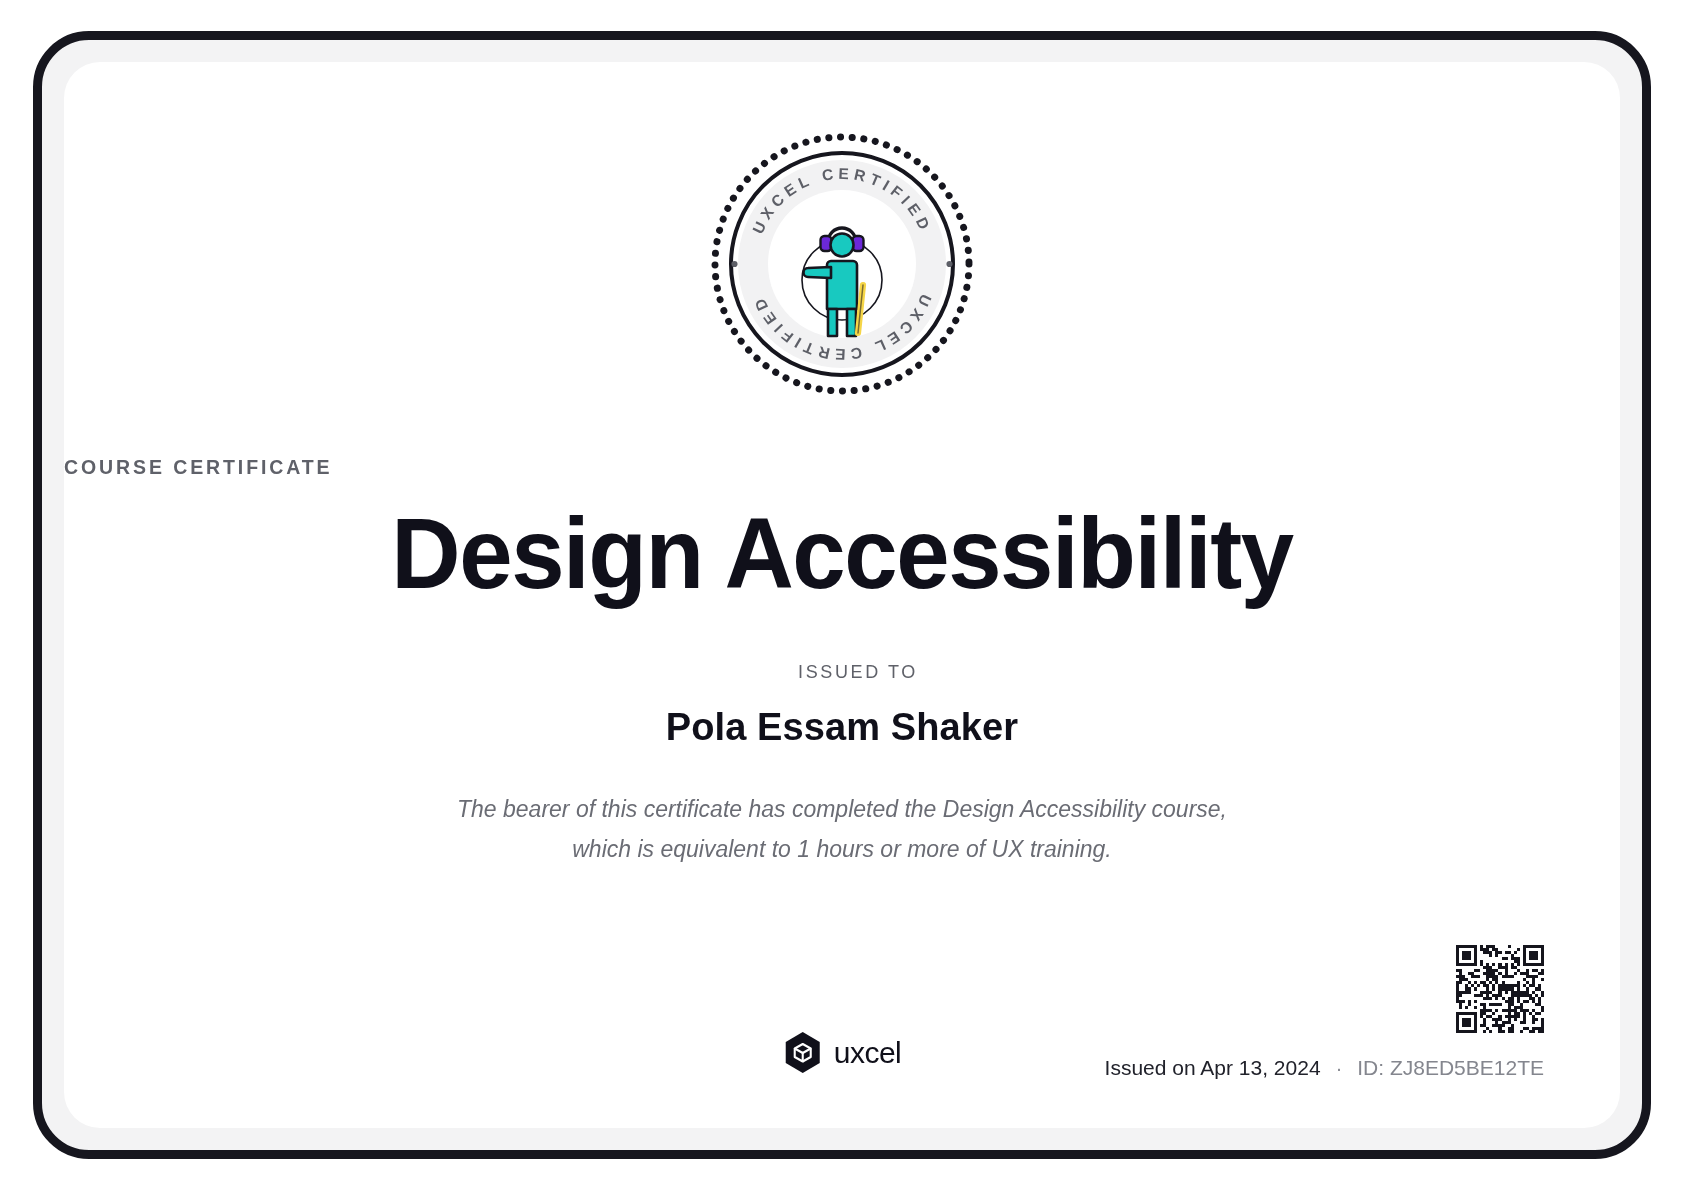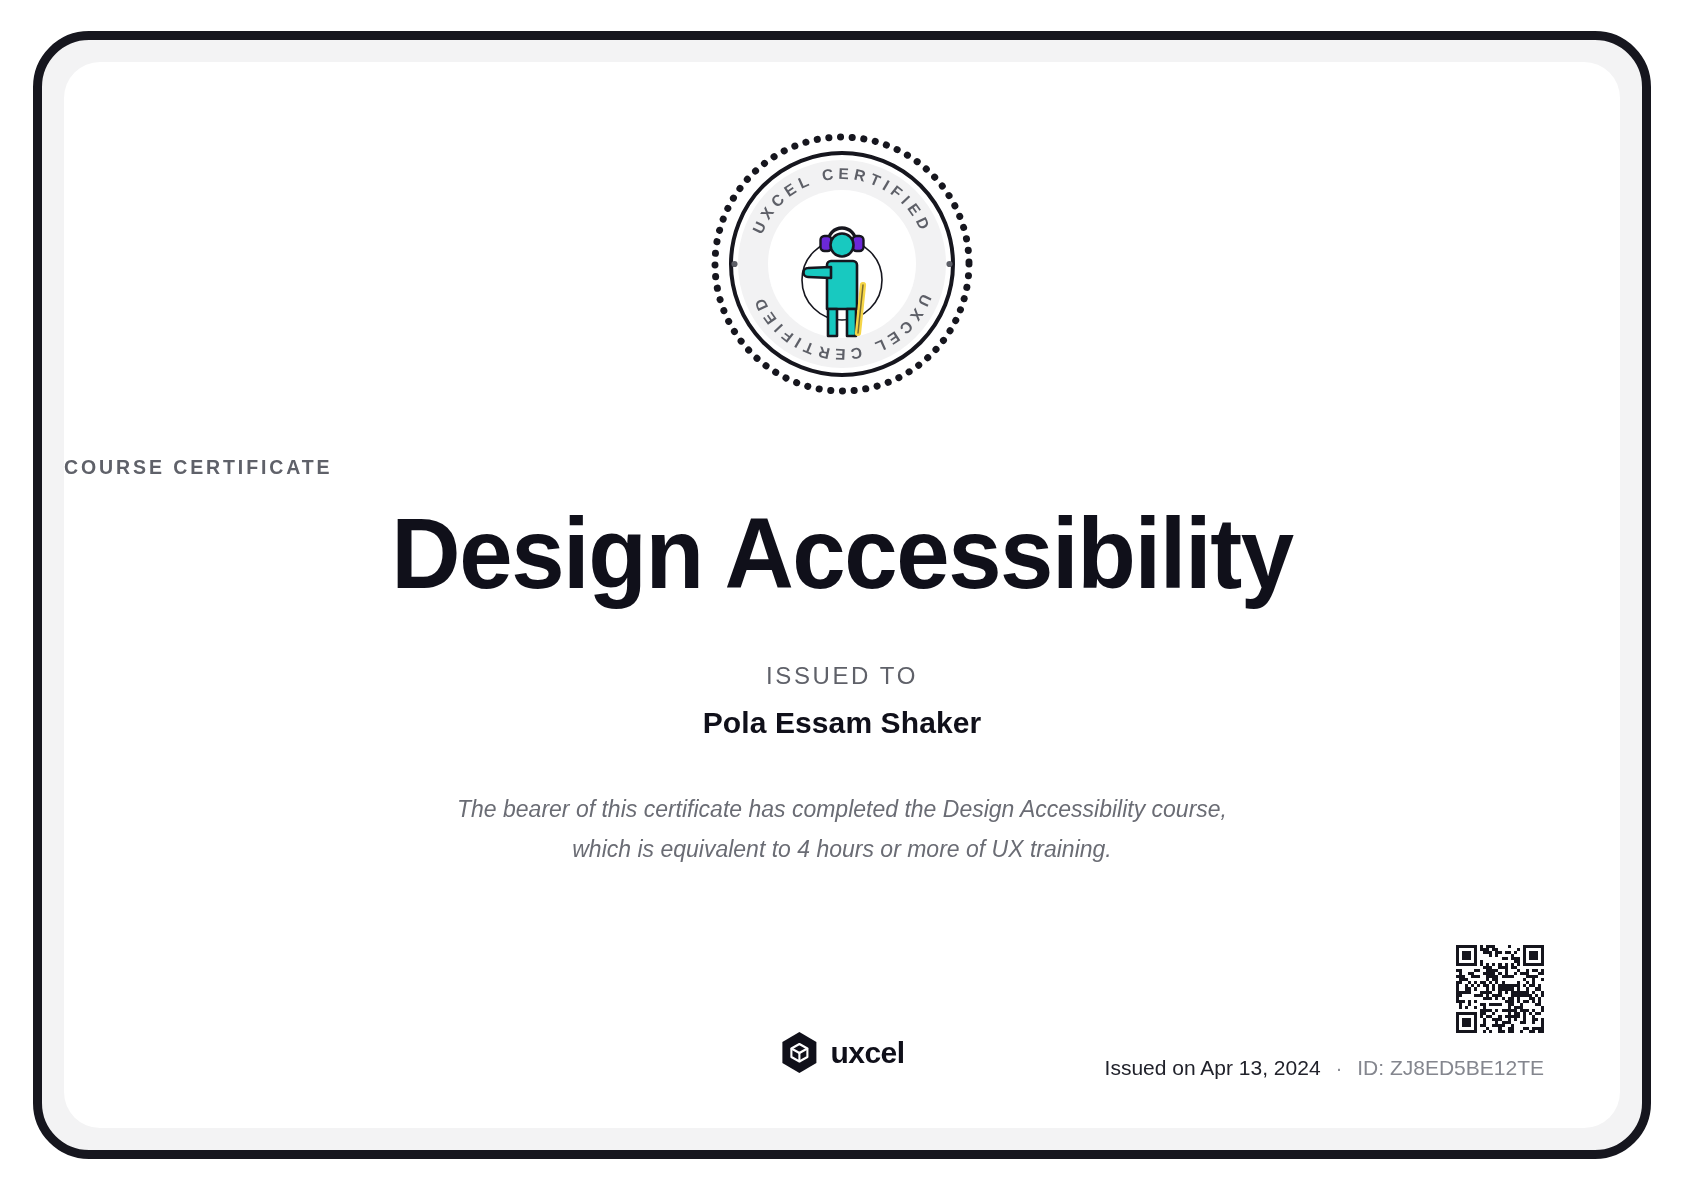--- a/index.html
+++ b/index.html
@@ -72,36 +72,36 @@
     letter-spacing: -1.5px;
     color: #10101a;
     line-height: 1.12;
     transform: scaleX(0.96);
   }
 
   
   #issued-to-label {
     position: absolute;
     top: 600px;
-    left: 0;
-    width: 100%;
-    text-align: center;
-    font-size: 24px;
+    left: 16px;
+    width: 100%;
+    text-align: center;
+    font-size: 18px;
     font-weight: 400;
     letter-spacing: 2.6px;
     color: #5f6169;
   }
 
   #recipient-name {
     position: absolute;
     top: 644px;
     left: 0;
     width: 100%;
     text-align: center;
-    font-size: 30px;
+    font-size: 38px;
     font-weight: 700;
     color: #10101a;
     letter-spacing: 0.1px;
   }
 
   
   #description {
     position: absolute;
     top: 728px;
     left: 50%;
@@ -140,21 +140,21 @@
     left: 50%;
     transform: translateX(-50%);
     bottom: 54px;
     display: flex;
     align-items: center;
     gap: 11px;
   }
   #uxcel-logo-mark { width: 40px; height: 43px; display: block; }
   #uxcel-wordmark {
     font-size: 30px;
-    font-weight: 700;
+    font-weight: 400;
     color: #10101a;
     letter-spacing: -0.5px;
   }
 
   #footer-right {
     position: absolute;
     right: 76px;
     bottom: 48px;
     text-align: left;
   }
@@ -232,21 +232,21 @@
 
     <div id="eyebrow">COURSE CERTIFICATE</div>
 
     <h1 id="course-title">Design Accessibility</h1>
 
     <div id="issued-to-label">ISSUED TO</div>
     <div id="recipient-name">Pola Essam Shaker</div>
 
     <div id="description">
       <span class="desc-line">The bearer of this certificate has completed the Design Accessibility course,</span>
-      <span class="desc-line">which is equivalent to 4 hours or more of UX training.</span>
+      <span class="desc-line">which is equivalent to 1 hours or more of UX training.</span>
     </div>
 
 
     <div id="footer-center">
       <svg id="uxcel-logo-mark" viewBox="0 0 40 43" xmlns="http://www.w3.org/2000/svg">
         <path d="M20 1 L37 11 V32 L20 42 L3 32 V11 Z" fill="#10101a" rx="3"></path>
         <g stroke="#ffffff" stroke-width="2.1" fill="none" stroke-linejoin="round">
           <path d="M20 13 L28 17.5 L20 22 L12 17.5 Z"></path>
           <path d="M12 17.5 V26 L20 30.5 V22"></path>
           <path d="M28 17.5 V26 L20 30.5"></path>

